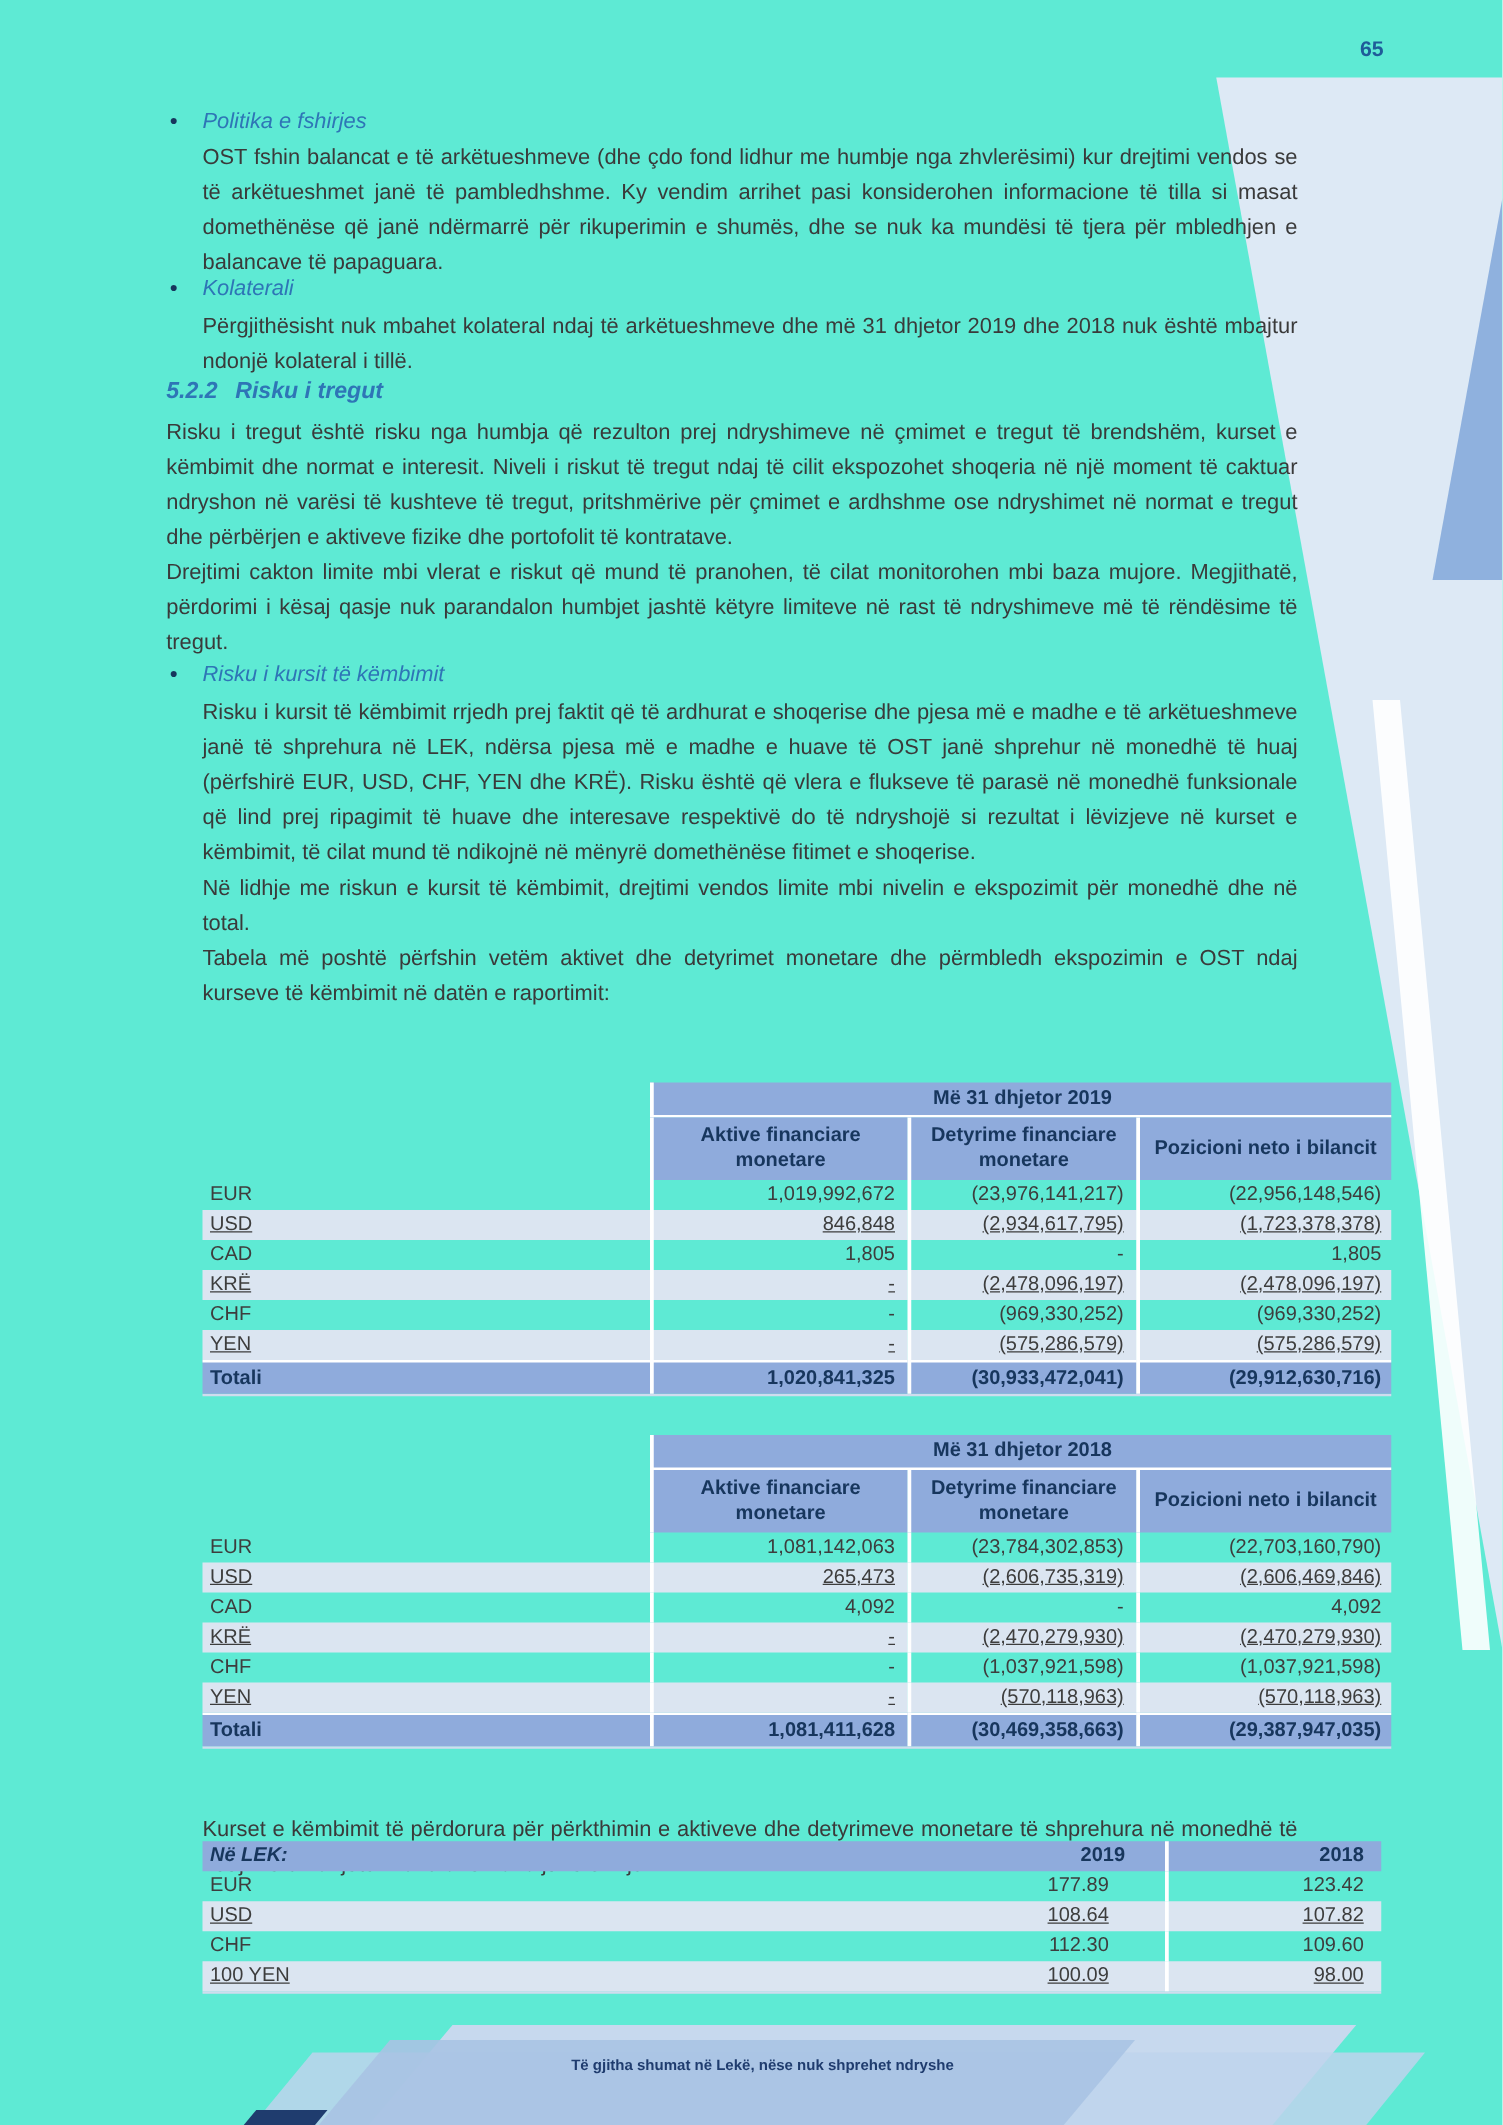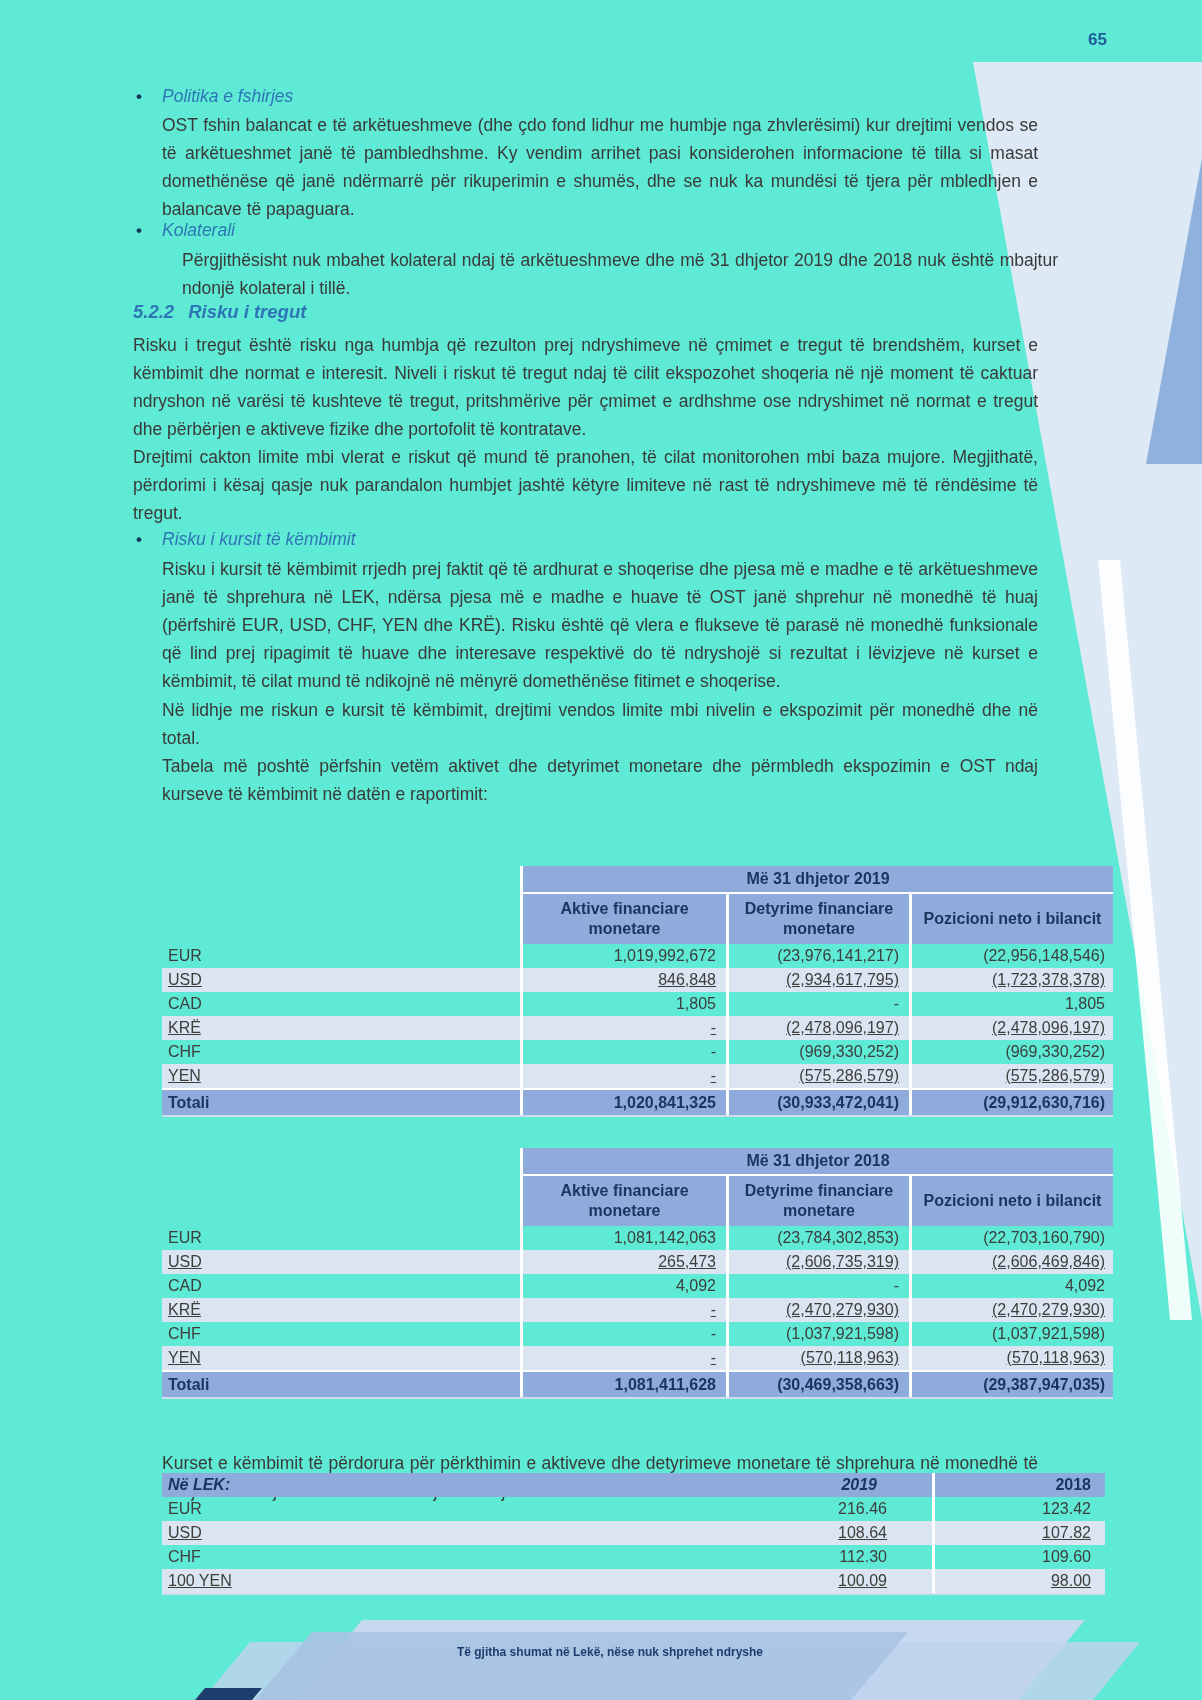--- a/index.html
+++ b/index.html
@@ -44,21 +44,21 @@
     background:#8fabdc; font-weight:bold; color:#17365d; border-top:2px solid #fff; height:25px;
   }
   
   #rates-table .val{border-left:none; padding-right:45px;}
   #rates-table .val:last-child{border-left:3px solid #fff; padding-right:14px;}
   #rates-table .t-head td{
     background:#8fabdc; color:#17365d; font-weight:bold; height:24px;
   }
   #rates-table .t-head td.lblh{font-style:italic; padding-left:6px; text-align:left;}
   #rates-table .t-head td.yr{text-align:right;}
-  #rates-table .t-head td.yr.y2019{padding-right:55px;font-style:italic;}
+  #rates-table .t-head td.yr.y2019{padding-right:32px;}
   #rates-table .t-head td.yr.y2018{border-left:3px solid #fff; padding-right:14px;}
 </style>
 </head>
 <body>
 
 <div class="page">
 
   <svg class="decor" width="1202" height="1700" viewBox="0 0 1202 1700">
     <polygon points="973,62 1202,62 1202,1320" fill="#dde9f5"></polygon>
     <polygon points="1098,560 1120,560 1192,1320 1170,1320" fill="#ffffff" opacity="0.9"></polygon>
@@ -72,21 +72,21 @@
   <div class="content">
 
     <div class="abs pagenum" style="left:1088px; top:30px; width:40px;">65</div>
 
     <div class="abs bullet-dot" style="left:136px; top:87px;">•</div>
     <div class="abs bullet-title" style="left:162px; top:86px;">Politika e fshirjes</div>
     <div class="abs para" style="left:162px; top:111px; width:876px;">OST fshin balancat e të arkëtueshmeve (dhe çdo fond lidhur me humbje nga zhvlerësimi) kur drejtimi vendos se të arkëtueshmet janë të pambledhshme. Ky vendim arrihet pasi konsiderohen informacione të tilla si masat domethënëse që janë ndërmarrë për rikuperimin e shumës, dhe se nuk ka mundësi të tjera për mbledhjen e balancave të papaguara.</div>
 
     <div class="abs bullet-dot" style="left:136px; top:221px;">•</div>
     <div class="abs bullet-title" style="left:162px; top:220px;">Kolaterali</div>
-    <div class="abs para" style="left:162px; top:246px; width:876px;margin-left:20px;">Përgjithësisht nuk mbahet kolateral ndaj të arkëtueshmeve dhe më 31 dhjetor 2019 dhe 2018 nuk është mbajtur ndonjë kolateral i tillë.</div>
+    <div class="abs para" style="left:162px; top:246px; width:876px;">Përgjithësisht nuk mbahet kolateral ndaj të arkëtueshmeve dhe më 31 dhjetor 2019 dhe 2018 nuk është mbajtur ndonjë kolateral i tillë.</div>
 
     <div class="abs heading" style="left:133px; top:301px;">
       <span class="hnum">5.2.2</span><span>Risku i tregut</span>
     </div>
 
     <div class="abs para" style="left:133px; top:331px; width:905px;">Risku i tregut është risku nga humbja që rezulton prej ndryshimeve në çmimet e tregut të brendshëm, kurset e këmbimit dhe normat e interesit. Niveli i riskut të tregut ndaj të cilit ekspozohet shoqeria në një moment të caktuar ndryshon në varësi të kushteve të tregut, pritshmërive për çmimet e ardhshme ose ndryshimet në normat e tregut dhe përbërjen e aktiveve fizike dhe portofolit të kontratave.</div>
     <div class="abs para" style="left:133px; top:443px; width:905px;">Drejtimi cakton limite mbi vlerat e riskut që mund të pranohen, të cilat monitorohen mbi baza mujore. Megjithatë, përdorimi i kësaj qasje nuk parandalon humbjet jashtë këtyre limiteve në rast të ndryshimeve më të rëndësime të tregut.</div>
 
     <div class="abs bullet-dot" style="left:136px; top:530px;">•</div>
     <div class="abs bullet-title" style="left:162px; top:529px;">Risku i kursit të këmbimit</div>
@@ -235,21 +235,21 @@
       <thead>
         <tr class="t-head">
           <td class="lblh">Në LEK:</td>
           <td class="yr y2019">2019</td>
           <td class="yr y2018">2018</td>
         </tr>
       </thead>
       <tbody>
           <tr>
             <td class="lbl">EUR</td>
-            <td class="val">216.46</td>
+            <td class="val">177.89</td>
             <td class="val">123.42</td>
           </tr>
           <tr class="trow-stripe">
             <td class="lbl">USD</td>
             <td class="val">108.64</td>
             <td class="val">107.82</td>
           </tr>
           <tr>
             <td class="lbl">CHF</td>
             <td class="val">112.30</td>

